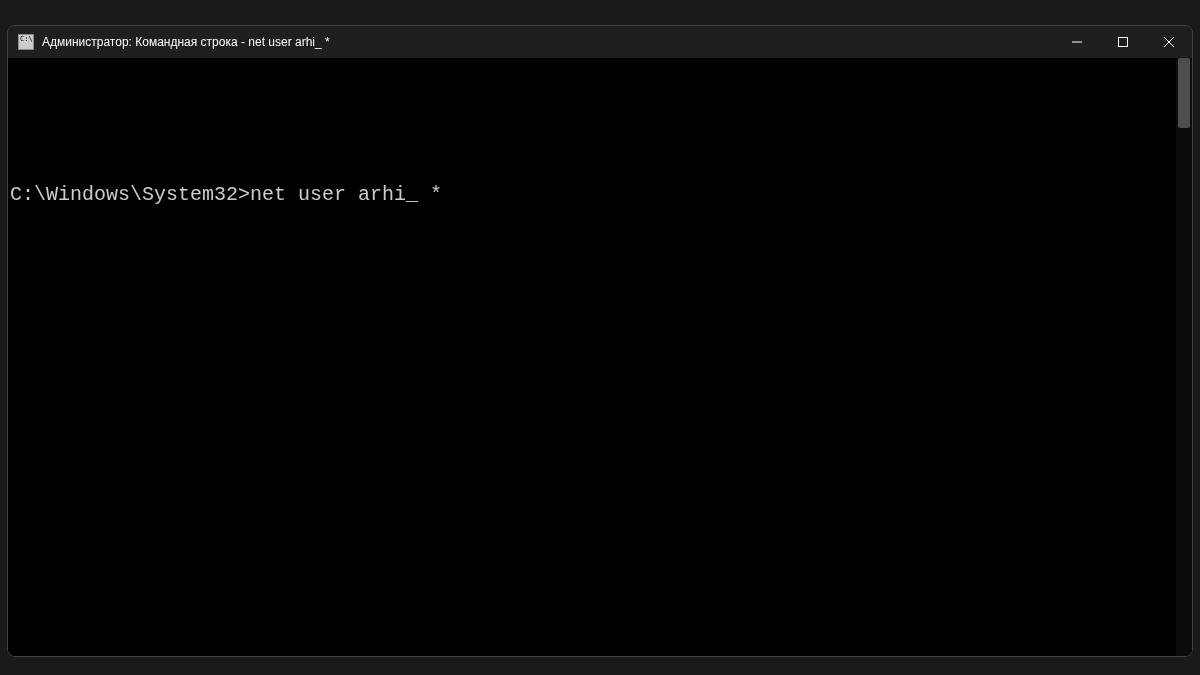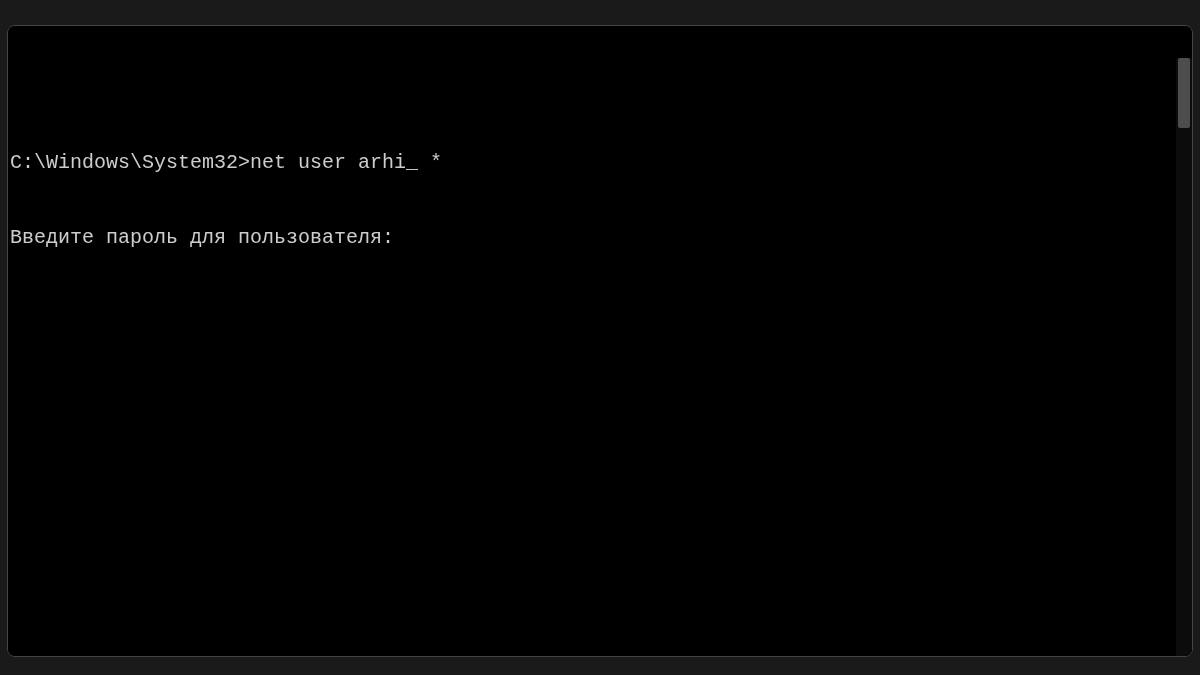--- a/index.html
+++ b/index.html
@@ -129,23 +129,44 @@
       right: 2px;
       height: 70px;
       background: #4d4d4d;
       border-radius: 2px;
     }
   </style>
 </head>
 <body>
 
 <div class="window">
+  <div class="titlebar">
+    <div class="titlebar-icon"></div>
+    <div class="titlebar-text">Администратор: Командная строка - net  user arhi_ *</div>
+    <div class="window-controls">
+      <div class="control-btn">
+        <svg viewBox="0 0 10 10">
+          <line x1="0" y1="5" x2="10" y2="5"></line>
+        </svg>
+      </div>
+      <div class="control-btn">
+        <svg viewBox="0 0 10 10">
+          <rect x="0.5" y="0.5" width="9" height="9"></rect>
+        </svg>
+      </div>
+      <div class="control-btn close-btn">
+        <svg viewBox="0 0 10 10">
+          <line x1="0" y1="0" x2="10" y2="10"></line>
+          <line x1="10" y1="0" x2="0" y2="10"></line>
+        </svg>
+      </div>
+    </div>
+  </div>
 
   <div class="terminal-content">
     <div class="empty-line"></div>
     <span class="terminal-line"><span>C:\Windows\System32&gt;</span><span>net user arhi_ *</span></span>
-    <span class="terminal-line">Введите пароль для пользователя:</span>
   </div>
 
   <div class="scrollbar">
     <div class="scrollbar-thumb"></div>
   </div>
 </div>
 
 </body></html>

